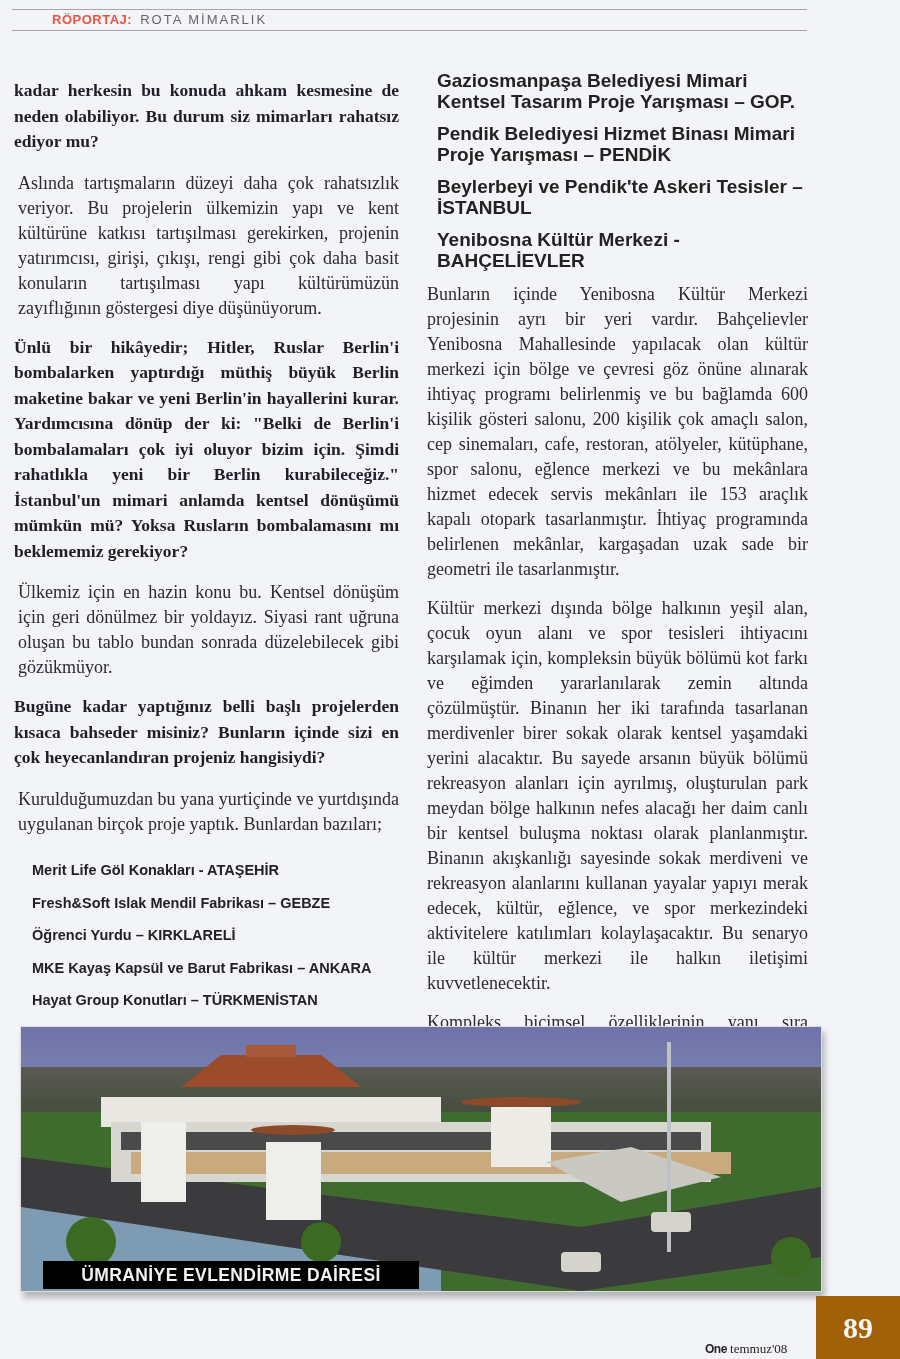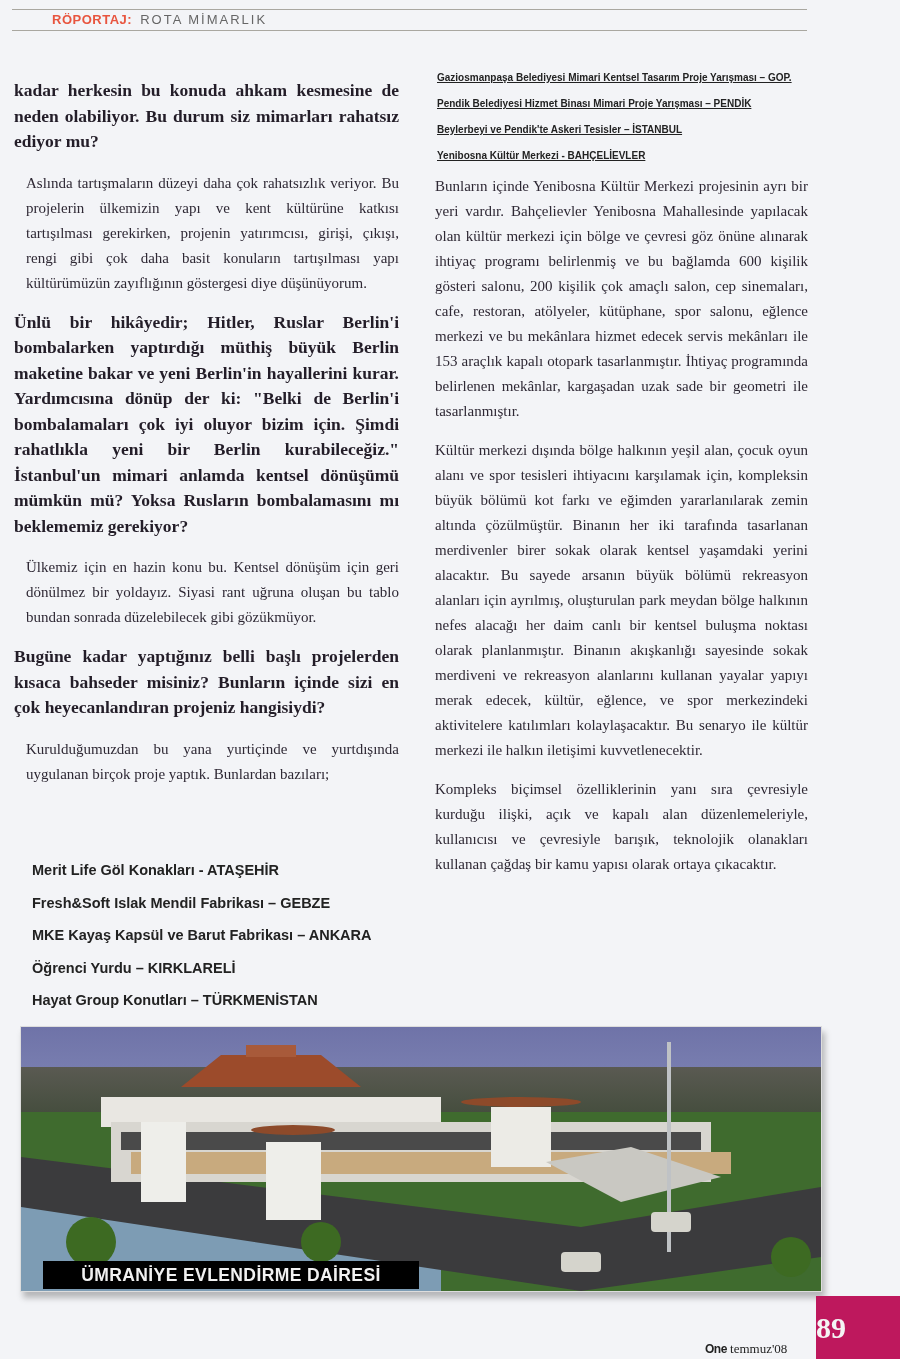--- a/index.html
+++ b/index.html
@@ -15,46 +15,46 @@
   }
   .header .section { position: absolute; left: 12px; top: 2px; font-family: "Liberation Sans", sans-serif; font-size: 13px; letter-spacing: 0.5px; padding-left: 28px; }
   .header .section .kicker { color: #e8553f; font-weight: bold; }
   .header .section .topic { color: #666; letter-spacing: 2px; margin-left: 4px; }
 
   .col { position: absolute; top: 78px; width: 385px; }
   .col.left { left: 14px; }
   .col.right { left: 423px; width: 385px; top: 70px; }
 
   .q { font-weight: bold; font-size: 17.5px; line-height: 25.5px; margin: 0 0 16px 0; text-align: justify; color: #231d28; }
-  .p { font-size: 15px; line-height: 25px; margin: 0 0 14px 12px; text-align: justify; color: #2e2834; }
+  .p { font-size: 18px; line-height: 25px; margin: 0 0 14px 4px; text-align: justify; color: #2e2834; }
 
   .proj-list { list-style: none; padding: 0; margin: 0; font-family: "Liberation Sans", "DejaVu Sans", sans-serif; font-weight: bold; color: #222; }
   .proj-list li { font-size: 14.5px; line-height: 20px; margin-bottom: 12.5px; }
   .left-list { position: absolute; left: 32px; top: 860px; width: 380px; }
   .right-list { margin: 0 0 0 14px; }
-  .right-list li { font-size: 10px; line-height: 15px; margin-bottom: 11px; text-decoration: underline; }
+  .right-list li { font-size: 19px; line-height: 21px; margin-bottom: 11px; }
 
   .photo {
     position: absolute; left: 20px; top: 1026px; width: 800px; height: 264px;
     border: 1px solid #ddd; box-shadow: 3px 6px 6px rgba(0,0,0,0.25);
     overflow: hidden;
   }
   .photo svg { display: block; }
   .caption-bar {
     position: absolute; left: 22px; top: 234px; width: 376px; height: 28px;
     background: #000000;
     color: #f1f1f1; font-family: "Liberation Sans", sans-serif; font-weight: bold;
     font-size: 17.5px; line-height: 28px; text-align: center; letter-spacing: 0.4px;
   }
 
   .pagenum {
     position: absolute; left: 816px; top: 1296px; width: 84px; height: 63px;
-    background: #be185d; color: #f4f4f4;
+    background: #a16207; color: #f4f4f4;
     font-family: "Liberation Serif", serif; font-weight: bold; font-size: 30px;
-    text-align: left; line-height: 63px;
+    text-align: center; line-height: 63px;
   }
   .footer { position: absolute; left: 705px; top: 1341px; font-size: 13px; color: #222; }
   .footer .brand { font-family: "Liberation Sans", sans-serif; font-weight: bold; font-size: 12px; letter-spacing: -0.5px; }
 </style>
 </head>
 <body>
 
 <div class="header">
   <div class="section">
     <span class="kicker">RÖPORTAJ:</span>
@@ -67,22 +67,22 @@
   <p class="p">Aslında tartışmaların düzeyi daha çok rahatsızlık veriyor. Bu projelerin ülkemizin yapı ve kent kültürüne katkısı tartışılması gerekirken, projenin yatırımcısı, girişi, çıkışı, rengi gibi çok daha basit konuların tartışılması yapı kültürümüzün zayıflığının göstergesi diye düşünüyorum.</p>
   <p class="q">Ünlü bir hikâyedir; Hitler, Ruslar Berlin'i bombalarken yaptırdığı müthiş büyük Berlin maketine bakar ve yeni Berlin'in hayallerini kurar. Yardımcısına dönüp der ki: "Belki de Berlin'i bombalamaları çok iyi oluyor bizim için. Şimdi rahatlıkla yeni bir Berlin kurabileceğiz." İstanbul'un mimari anlamda kentsel dönüşümü mümkün mü? Yoksa Rusların bombalamasını mı beklememiz gerekiyor?</p>
   <p class="p">Ülkemiz için en hazin konu bu. Kentsel dönüşüm için geri dönülmez bir yoldayız. Siyasi rant uğruna oluşan bu tablo bundan sonrada düzelebilecek gibi gözükmüyor.</p>
   <p class="q">Bugüne kadar yaptığınız belli başlı projelerden kısaca bahseder misiniz? Bunların içinde sizi en çok heyecanlandıran projeniz hangisiydi?</p>
   <p class="p">Kurulduğumuzdan bu yana yurtiçinde ve yurtdışında uygulanan birçok proje yaptık. Bunlardan bazıları;</p>
 </div>
 
 <ul class="proj-list left-list">
   <li>Merit Life Göl Konakları - ATAŞEHİR</li>
   <li>Fresh&amp;Soft Islak Mendil Fabrikası – GEBZE</li>
+  <li>Öğrenci Yurdu – KIRKLARELİ</li>
   <li>MKE Kayaş Kapsül ve Barut Fabrikası – ANKARA</li>
-  <li>Öğrenci Yurdu – KIRKLARELİ</li>
   <li>Hayat Group Konutları – TÜRKMENİSTAN</li>
 </ul>
 
 <div class="col right">
   <ul class="proj-list right-list">
     <li>Gaziosmanpaşa Belediyesi Mimari Kentsel Tasarım Proje Yarışması – GOP.</li>
     <li>Pendik Belediyesi Hizmet Binası Mimari Proje Yarışması – PENDİK</li>
     <li>Beylerbeyi ve Pendik'te Askeri Tesisler – İSTANBUL</li>
     <li>Yenibosna Kültür Merkezi - BAHÇELİEVLER</li>
   </ul>

